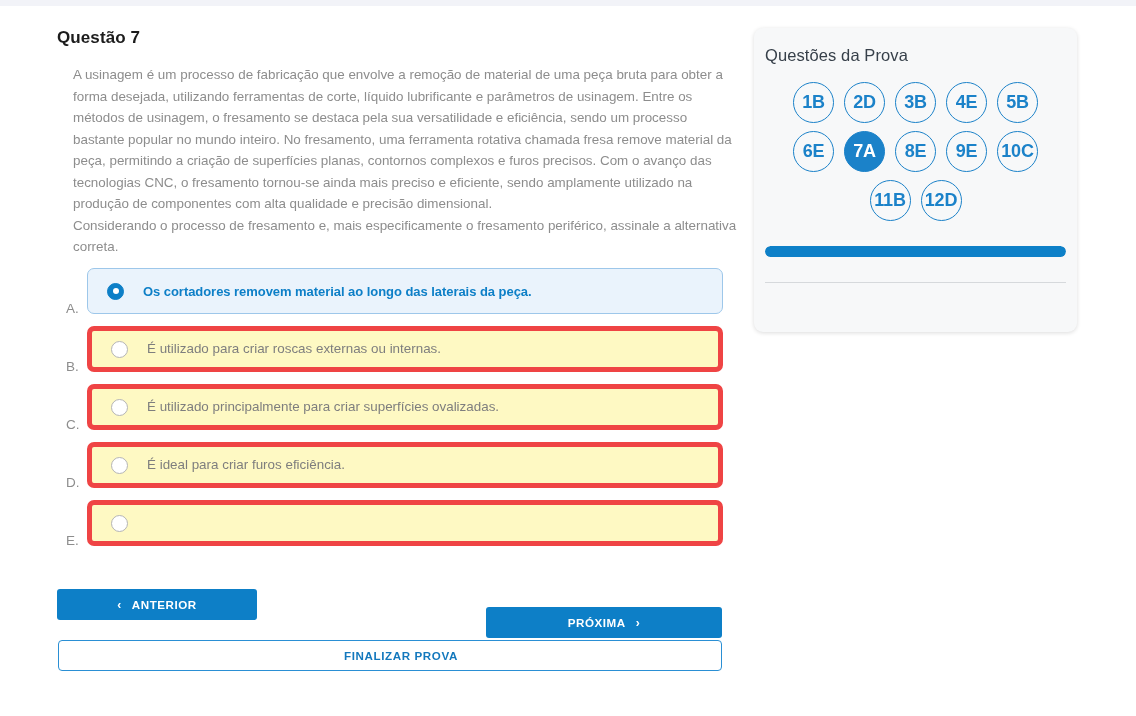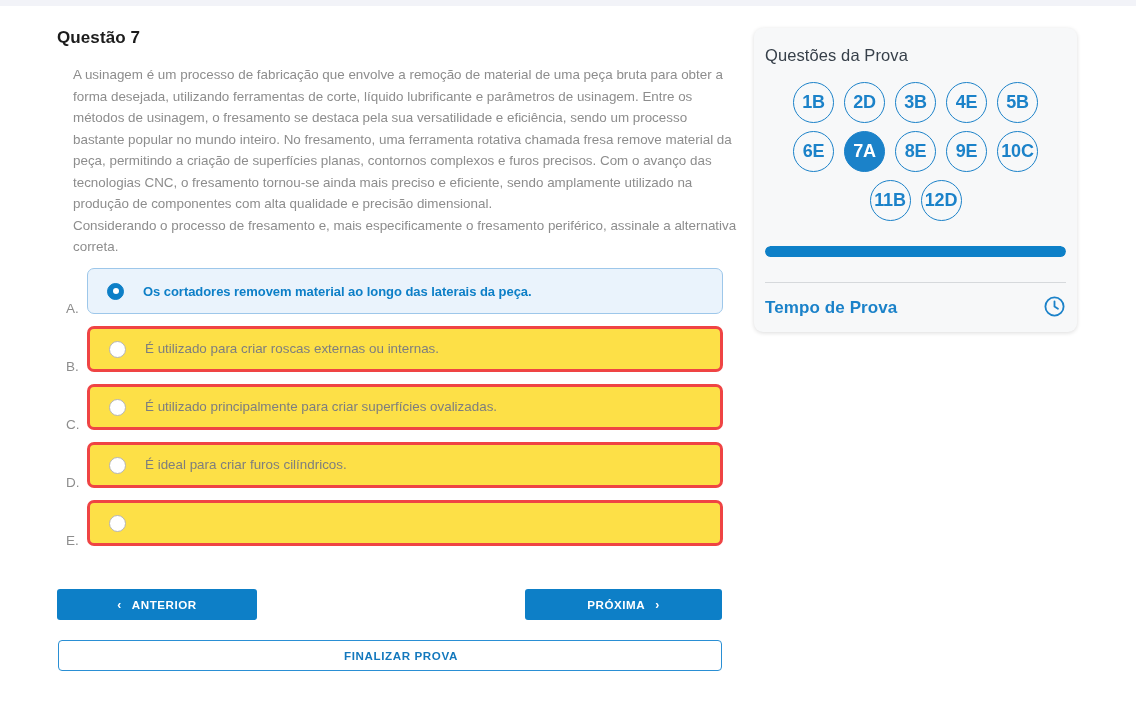--- a/index.html
+++ b/index.html
@@ -68,23 +68,23 @@
     font-size: 13.5px;
     color: #8d8d8d;
     line-height: 1;
   }
   .option-box {
     position: absolute;
     left: 30px;
     top: 0;
     right: 0;
     height: 46px;
-    border: 3px solid #ef4444;
+    border: 5px solid #ef4444;
     border-radius: 7px;
-    background: #fde047;
+    background: #fef9c3;
     display: flex;
     align-items: center;
     box-sizing: border-box;
     cursor: pointer;
   }
   .option-box.selected {
     background: #eaf3fc;
     border: 1px solid #9dc7ea;
   }
   .radio {
@@ -152,22 +152,22 @@
     padding: 0;
   }
   .btn-prev {
     position: absolute;
     left: 0; top: 0;
     width: 200px;
     height: 31px;
   }
   .btn-next {
     position: absolute;
-    right: 1px; top: 0;
-    width: 197px;
+    right: 1px; top: 18px;
+    width: 236px;
     height: 31px;
   }
   .chev {
     font-size: 12px;
     font-weight: bold;
     line-height: 1;
     display: inline-block;
   }
   .btn-finish {
     position: absolute;
@@ -319,21 +319,21 @@
     <div class="option-box">
       <span class="radio"></span>
       <span class="option-text">É utilizado principalmente para criar superfícies ovalizadas.</span>
     </div>
   </div>
 
   <div class="option-row">
     <span class="option-letter">D.</span>
     <div class="option-box">
       <span class="radio"></span>
-      <span class="option-text">É ideal para criar furos cilíndricos.</span>
+      <span class="option-text">É ideal para criar furos eficiência.</span>
     </div>
   </div>
 
   <div class="option-row">
     <span class="option-letter">E.</span>
     <div class="option-box">
       <span class="radio"></span>
     </div>
   </div>
 
@@ -376,22 +376,13 @@
       <button class="chip">12D</button>
     </div>
   </div>
 
   <div class="progress-track">
     <div class="progress-fill" style="width: 100%;"></div>
   </div>
 
   <div class="panel-divider"></div>
 
-  <div class="time-row">
-    <span class="time-label">Tempo de Prova</span>
-    <span class="clock-icon">
-      <svg width="23" height="23" viewBox="0 0 24 24" fill="none" stroke="#1b82c9" stroke-width="1.9" stroke-linecap="round">
-        <circle cx="12" cy="12" r="9.5"></circle>
-        <path d="M12 6.6 L12 12 L15.6 14.4"></path>
-      </svg>
-    </span>
-  </div>
 </div>
 
 </body></html>

